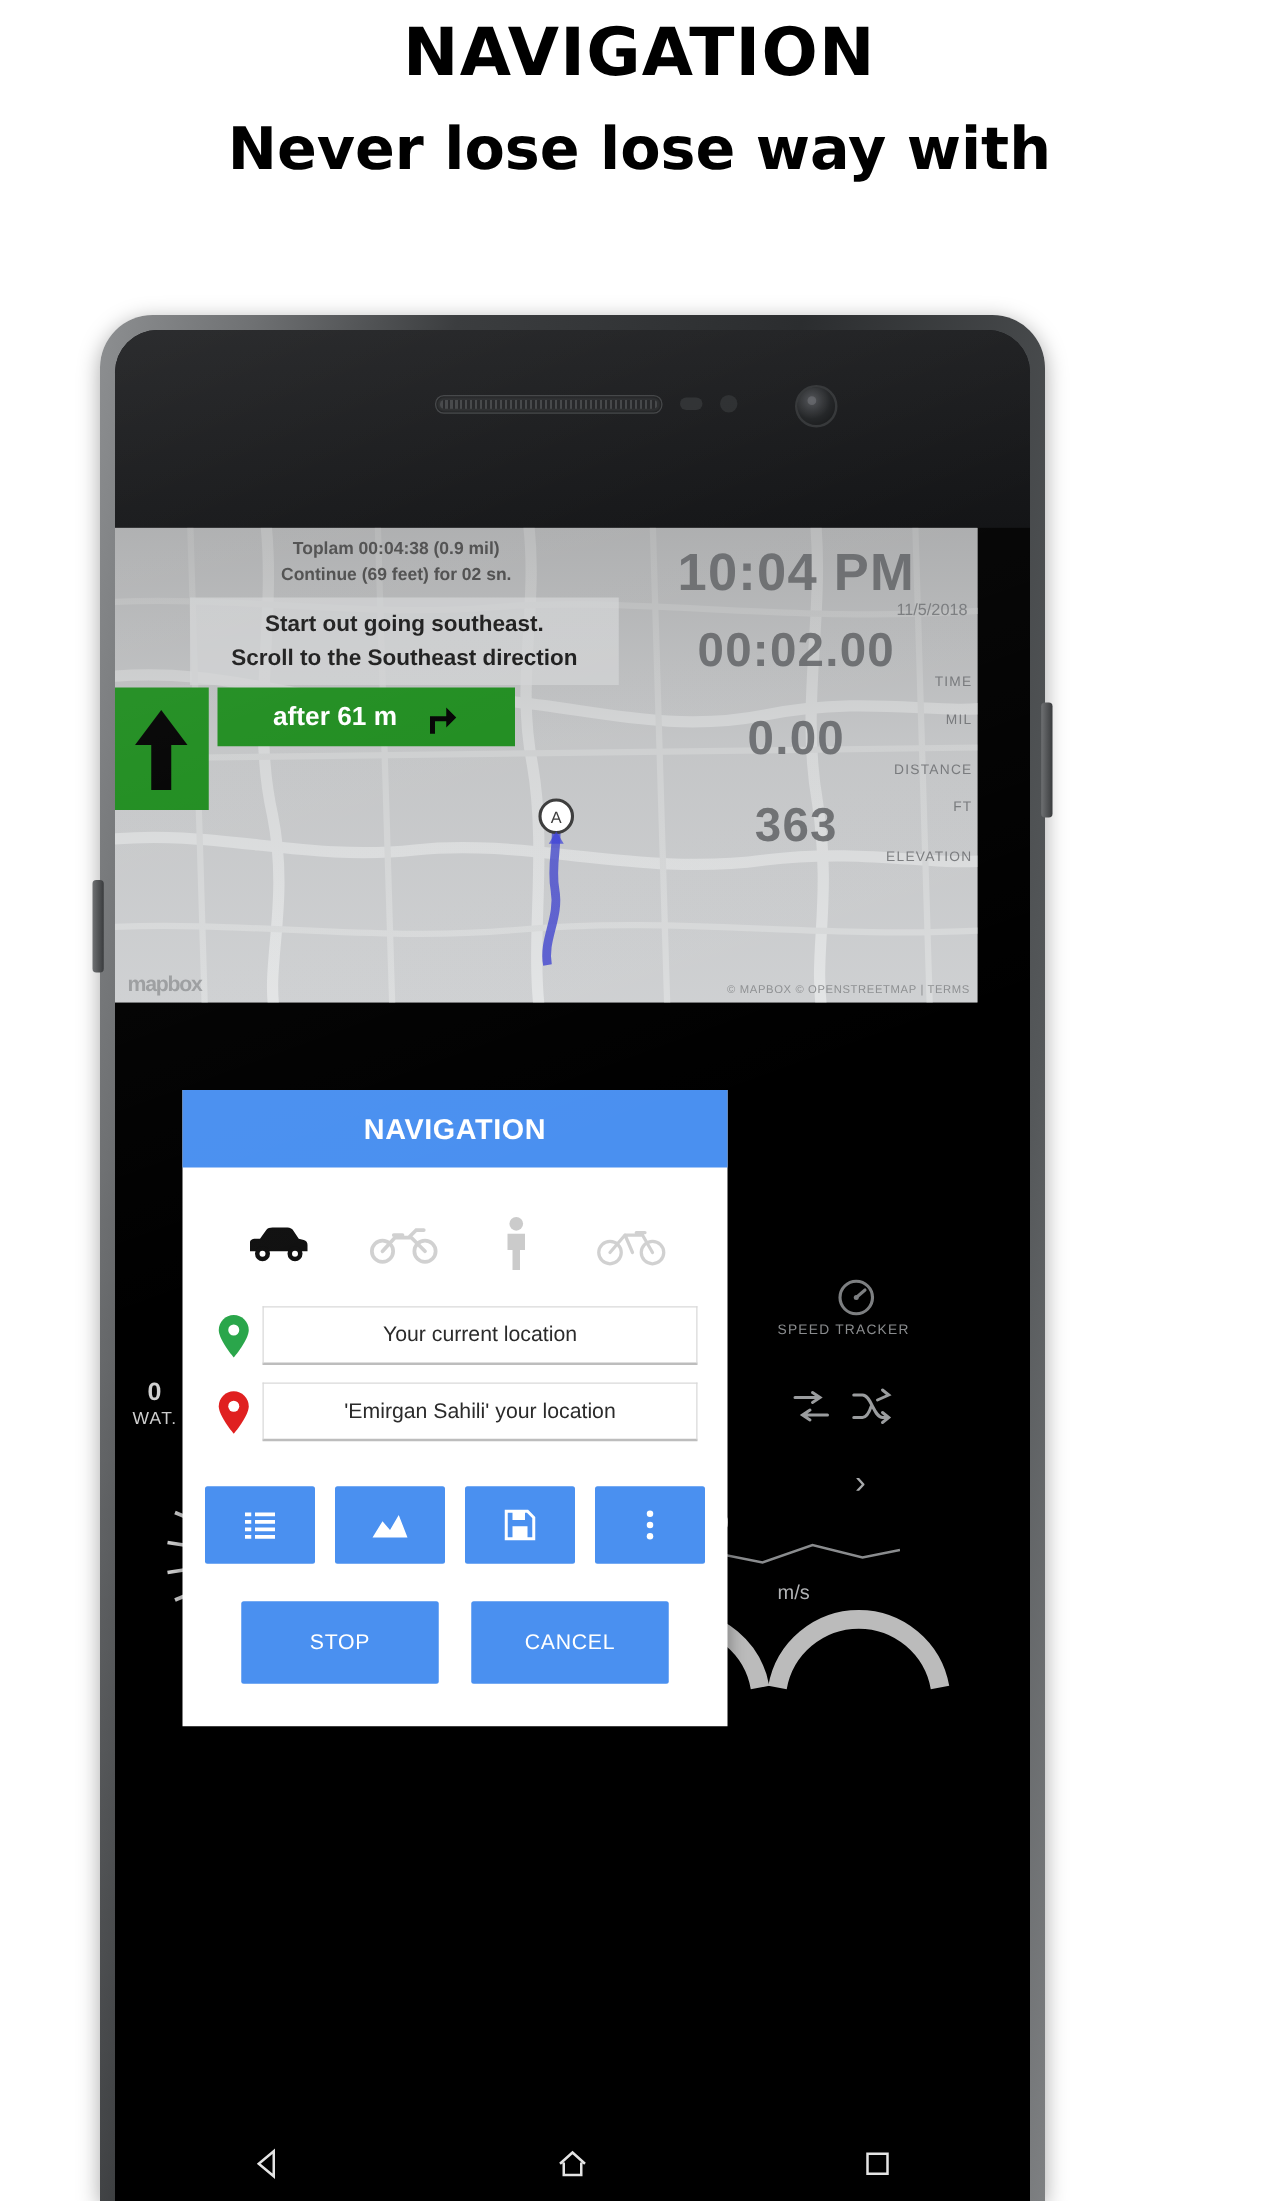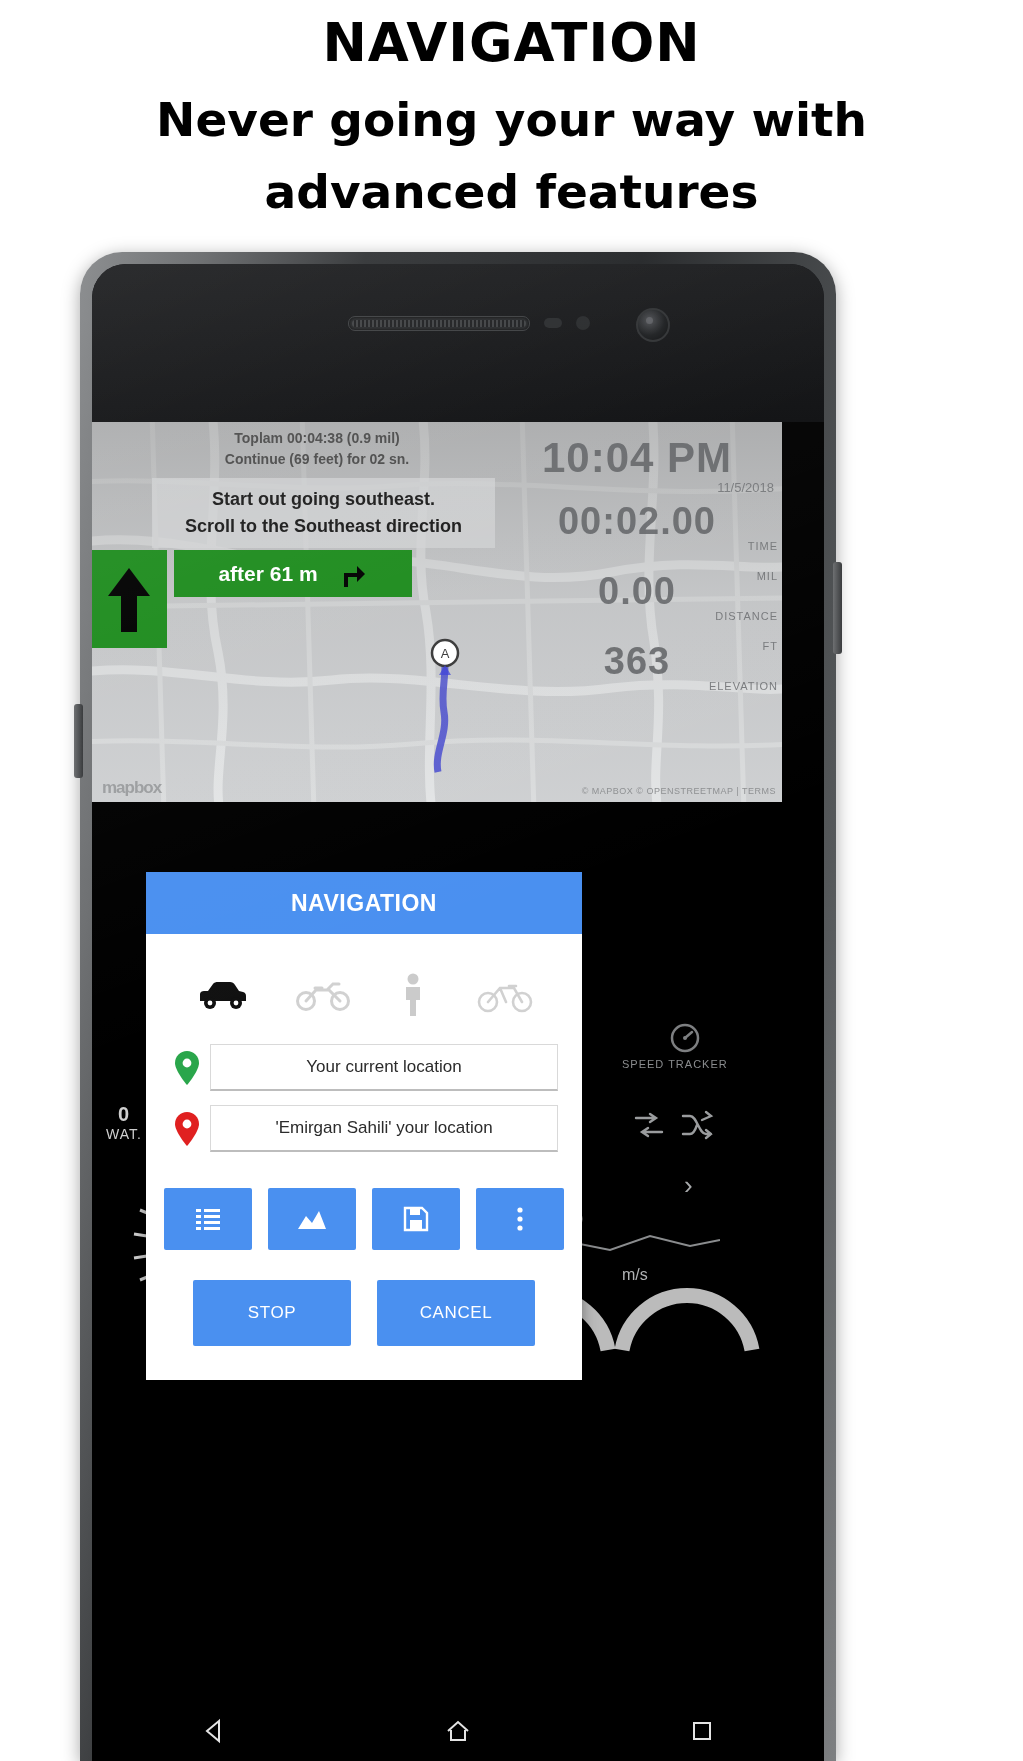--- a/index.html
+++ b/index.html
@@ -198,22 +198,21 @@
     display:flex;align-items:center;justify-content:center;
     font-size:17px;letter-spacing:.6px;border-radius:2px;
   }
 </style>
 </head>
 <body>
 
 <div class="headline-wrap">
   <div class="headline-title">NAVIGATION</div>
   <div class="headline-sub">
-    <div>Never going your way with</div>
-    <div>advanced features</div>
+    <div>Never lose lose way with</div>
   </div>
 </div>
 
 <div class="phone">
   <div class="btn-side btn-right"></div>
   <div class="btn-side btn-left"></div>
 
   <div class="phone-inner">
 
     <div class="top-bar">

